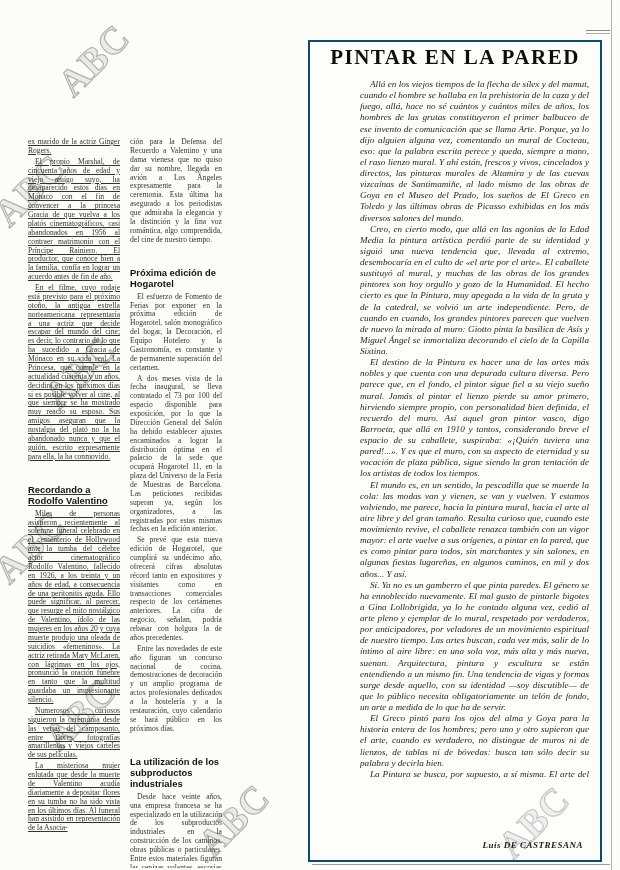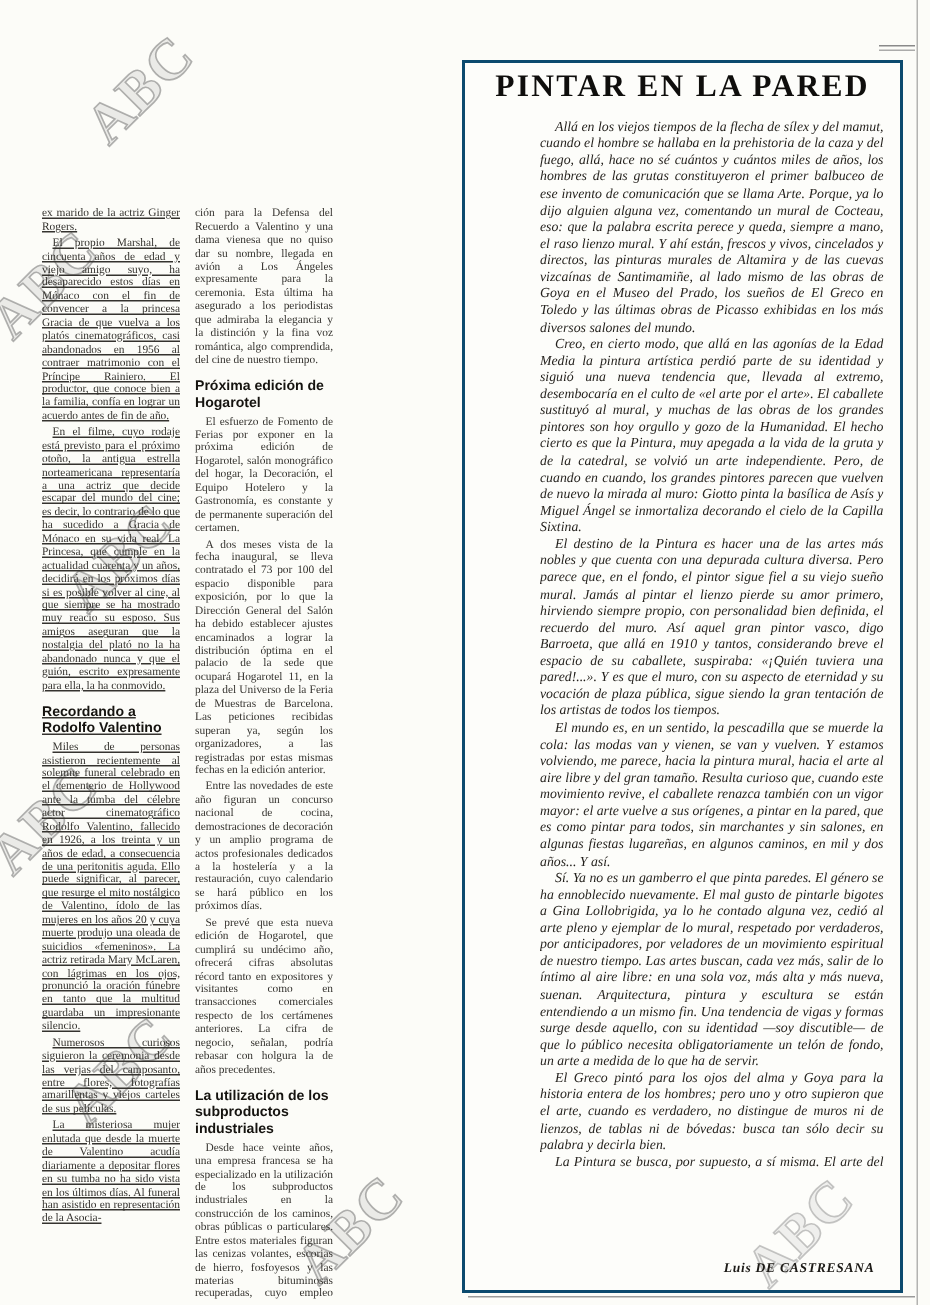--- a/index.html
+++ b/index.html
@@ -21,21 +21,21 @@
   .col{
     position:absolute;top:138px;height:730px;overflow:hidden;
     text-align:justify;color:#35332f;font-size:7.6px;line-height:1.17;
     filter:blur(.33px);
     -webkit-hyphens:auto;hyphens:auto;
   }
   .col p{margin:0 0 2px 0;text-indent:7px;}
   .col p.cont{text-indent:0;}
   .col h3{
     font-family:"Liberation Sans",sans-serif;font-size:9.4px;line-height:1.18;
-    color:#15130f;margin:6px 0 4px 0;text-align:left;
+    color:#15130f;margin:22px 0 4px 0;text-align:left;
   }
   #col1{left:28px;width:92px;text-decoration:underline;}
   #col2{left:130px;width:92px;}
   
   .article{
     position:absolute;left:308px;top:40px;width:294px;height:822px;
     border:2px solid #0c4a6e;box-sizing:border-box;padding:1px 11px;
     background:rgba(255,255,255,0.25);
   }
   .article h1{
@@ -79,22 +79,22 @@
     <p>Miles de personas asistieron recientemente al solemne funeral celebrado en el cementerio de Hollywood ante la tumba del célebre actor cinematográfico Rodolfo Valentino, fallecido en 1926, a los treinta y un años de edad, a consecuencia de una peritonitis aguda. Ello puede significar, al parecer, que resurge el mito nostálgico de Valentino, ídolo de las mujeres en los años 20 y cuya muerte produjo una oleada de suicidios «femeninos». La actriz retirada Mary McLaren, con lágrimas en los ojos, pronunció la oración fúnebre en tanto que la multitud guardaba un impresionante silencio.</p>
     <p>Numerosos curiosos siguieron la ceremonia desde las verjas del camposanto, entre flores, fotografías amarillentas y viejos carteles de sus películas.</p>
     <p>La misteriosa mujer enlutada que desde la muerte de Valentino acudía diariamente a depositar flores en su tumba no ha sido vista en los últimos días. Al funeral han asistido en representación de la Asocia-</p>
   </div>
 
   <div class="col" id="col2">
     <p class="cont">ción para la Defensa del Recuerdo a Valentino y una dama vienesa que no quiso dar su nombre, llegada en avión a Los Ángeles expresamente para la ceremonia. Esta última ha asegurado a los periodistas que admiraba la elegancia y la distinción y la fina voz romántica, algo comprendida, del cine de nuestro tiempo.</p>
     <h3>Próxima edición de Hogarotel</h3>
     <p>El esfuerzo de Fomento de Ferias por exponer en la próxima edición de Hogarotel, salón monográfico del hogar, la Decoración, el Equipo Hotelero y la Gastronomía, es constante y de permanente superación del certamen.</p>
     <p>A dos meses vista de la fecha inaugural, se lleva contratado el 73 por 100 del espacio disponible para exposición, por lo que la Dirección General del Salón ha debido establecer ajustes encaminados a lograr la distribución óptima en el palacio de la sede que ocupará Hogarotel 11, en la plaza del Universo de la Feria de Muestras de Barcelona. Las peticiones recibidas superan ya, según los organizadores, a las registradas por estas mismas fechas en la edición anterior.</p>
+    <p>Se prevé que esta nueva edición de Hogarotel, que cumplirá su undécimo año, ofrecerá cifras absolutas récord tanto en expositores y visitantes como en transacciones comerciales respecto de los certámenes anteriores. La cifra de negocio, señalan, podría rebasar con holgura la de años precedentes.</p>
     <p>Entre las novedades de este año figuran un concurso nacional de cocina, demostraciones de decoración y un amplio programa de actos profesionales dedicados a la hostelería y a la restauración, cuyo calendario se hará público en los próximos días.</p>
-    <p>Se prevé que esta nueva edición de Hogarotel, que cumplirá su undécimo año, ofrecerá cifras absolutas récord tanto en expositores y visitantes como en transacciones comerciales respecto de los certámenes anteriores. La cifra de negocio, señalan, podría rebasar con holgura la de años precedentes.</p>
     <h3>La utilización de los subproductos industriales</h3>
     <p>Desde hace veinte años, una empresa francesa se ha especializado en la utilización de los subproductos industriales en la construcción de los caminos, obras públicas o particulares. Entre estos materiales figuran las cenizas volantes, escorias de hierro, fosfoyesos y las materias bituminosas recuperadas, cuyo empleo abarata sensiblemente la obra.</p>
   </div>
 
   <div class="article">
     <h1>PINTAR EN LA PARED</h1>
     <div class="body">
       <p>Allá en los viejos tiempos de la flecha de sílex y del mamut, cuando el hombre se hallaba en la prehistoria de la caza y del fuego, allá, hace no sé cuántos y cuántos miles de años, los hombres de las grutas constituyeron el primer balbuceo de ese invento de comunicación que se llama Arte. Porque, ya lo dijo alguien alguna vez, comentando un mural de Cocteau, eso: que la palabra escrita perece y queda, siempre a mano, el raso lienzo mural. Y ahí están, frescos y vivos, cincelados y directos, las pinturas murales de Altamira y de las cuevas vizcaínas de Santimamiñe, al lado mismo de las obras de Goya en el Museo del Prado, los sueños de El Greco en Toledo y las últimas obras de Picasso exhibidas en los más diversos salones del mundo.</p>
       <p>Creo, en cierto modo, que allá en las agonías de la Edad Media la pintura artística perdió parte de su identidad y siguió una nueva tendencia que, llevada al extremo, desembocaría en el culto de «el arte por el arte». El caballete sustituyó al mural, y muchas de las obras de los grandes pintores son hoy orgullo y gozo de la Humanidad. El hecho cierto es que la Pintura, muy apegada a la vida de la gruta y de la catedral, se volvió un arte independiente. Pero, de cuando en cuando, los grandes pintores parecen que vuelven de nuevo la mirada al muro: Giotto pinta la basílica de Asís y Miguel Ángel se inmortaliza decorando el cielo de la Capilla Sixtina.</p>
       <p>El destino de la Pintura es hacer una de las artes más nobles y que cuenta con una depurada cultura diversa. Pero parece que, en el fondo, el pintor sigue fiel a su viejo sueño mural. Jamás al pintar el lienzo pierde su amor primero, hirviendo siempre propio, con personalidad bien definida, el recuerdo del muro. Así aquel gran pintor vasco, digo Barroeta, que allá en 1910 y tantos, considerando breve el espacio de su caballete, suspiraba: «¡Quién tuviera una pared!...». Y es que el muro, con su aspecto de eternidad y su vocación de plaza pública, sigue siendo la gran tentación de los artistas de todos los tiempos.</p>

